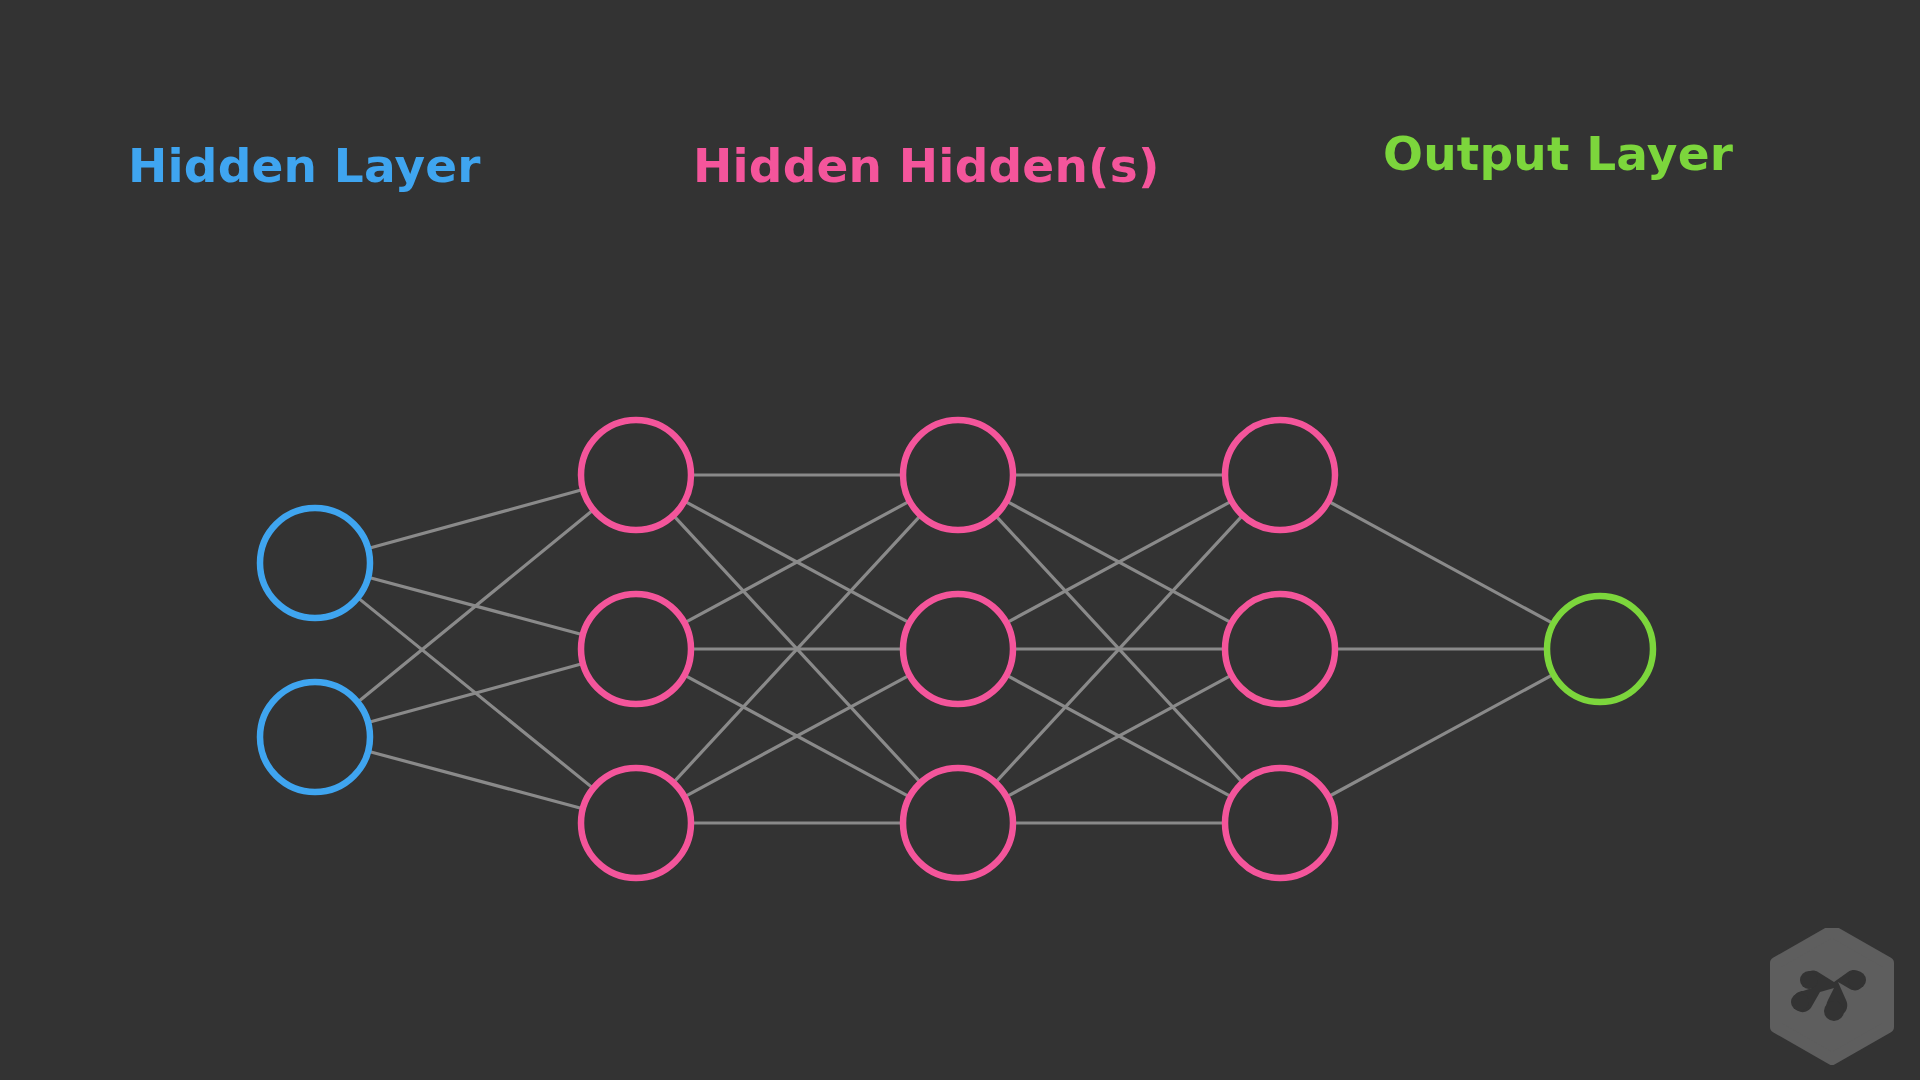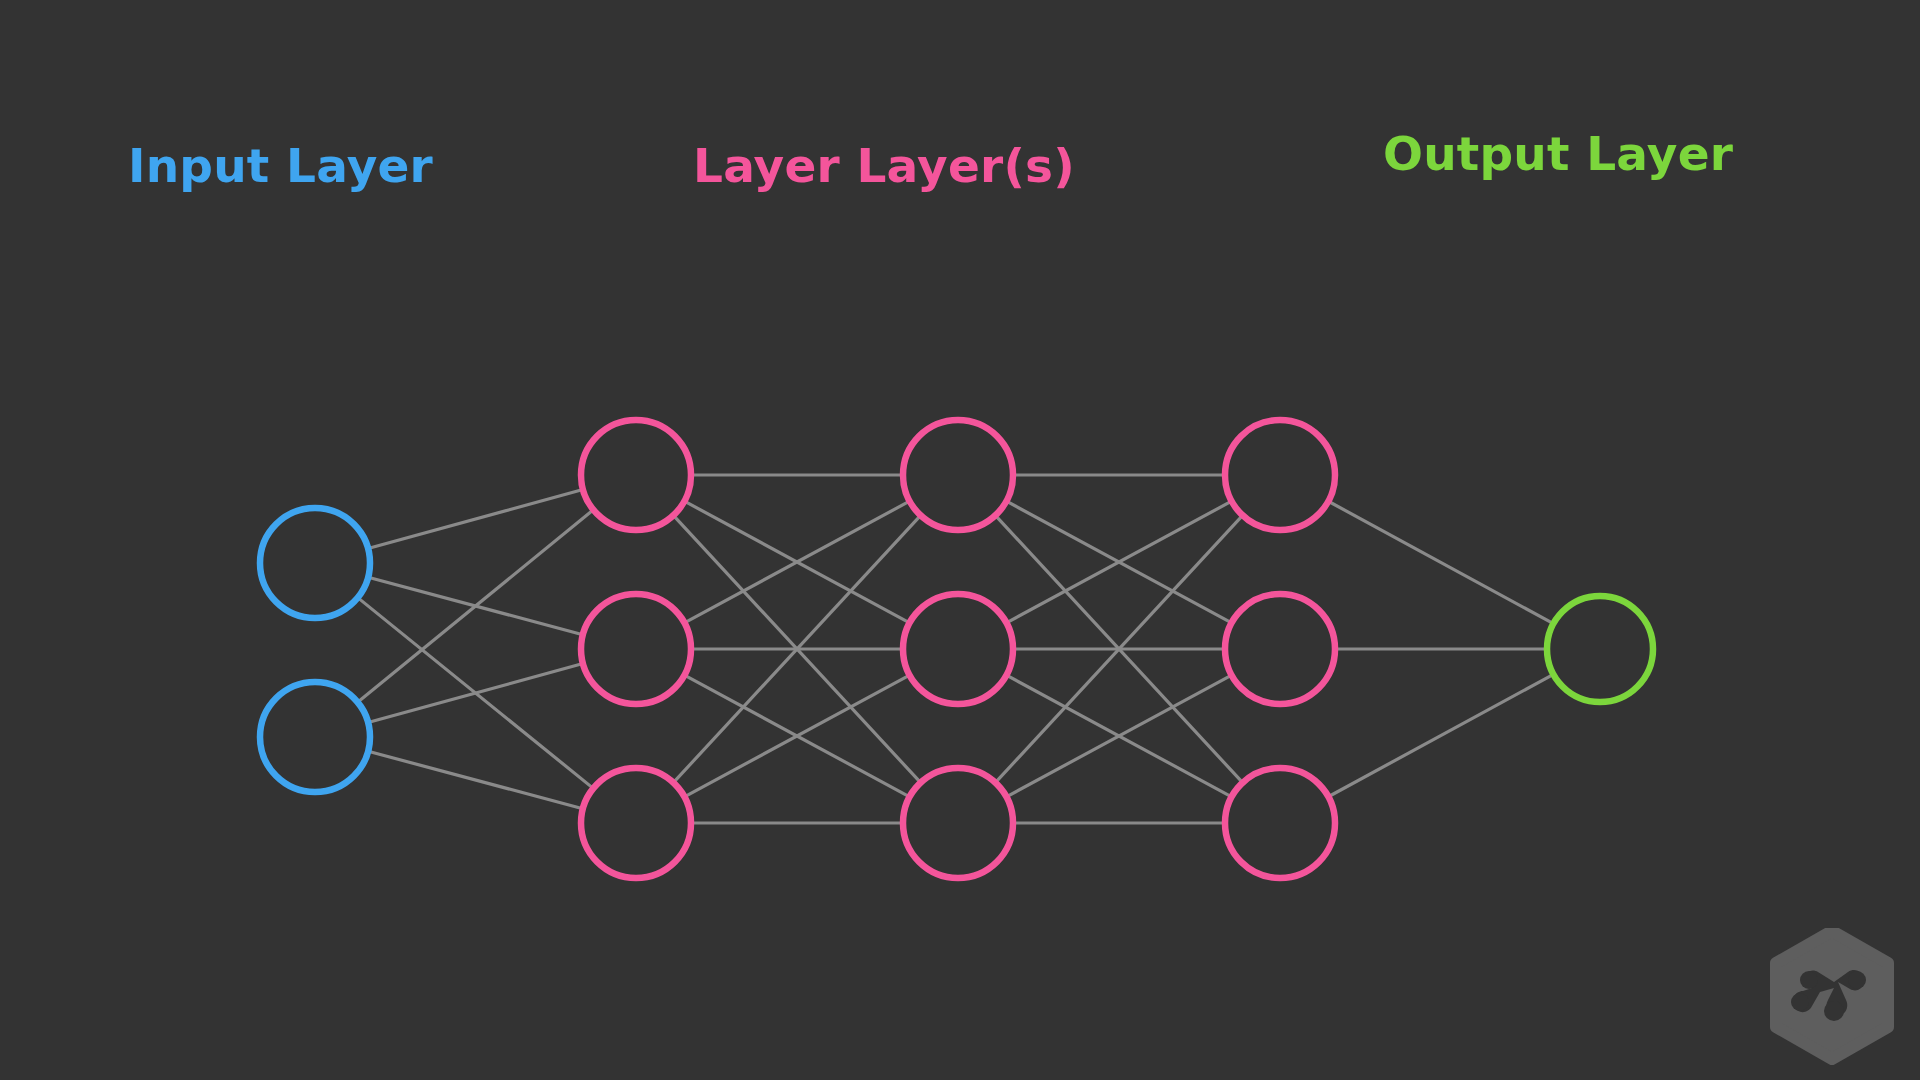--- a/index.html
+++ b/index.html
@@ -94,23 +94,23 @@
         <circle cx="958" cy="475" r="55" fill="none" stroke="#F4559B" stroke-width="6.5"></circle>
         <circle cx="958" cy="649" r="55" fill="none" stroke="#F4559B" stroke-width="6.5"></circle>
         <circle cx="958" cy="823" r="55" fill="none" stroke="#F4559B" stroke-width="6.5"></circle>
         <circle cx="1280" cy="475" r="55" fill="none" stroke="#F4559B" stroke-width="6.5"></circle>
         <circle cx="1280" cy="649" r="55" fill="none" stroke="#F4559B" stroke-width="6.5"></circle>
         <circle cx="1280" cy="823" r="55" fill="none" stroke="#F4559B" stroke-width="6.5"></circle>
         <circle cx="1600" cy="649" r="53" fill="none" stroke="#7CD63C" stroke-width="6.5"></circle>
       </g>
   </svg>
 
-  <div class="layer-label" id="label-input" style="color: rgb(63, 165, 240);">Input Layer</div>
+  <div class="layer-label" id="label-input" style="color: rgb(63, 165, 240);">Hidden Layer</div>
 
-  <div class="layer-label" id="label-hidden" style="color: rgb(244, 85, 155);">Layer Layer(s)</div>
+  <div class="layer-label" id="label-hidden" style="color: rgb(244, 85, 155);">Hidden Hidden(s)</div>
 
   <div class="layer-label" id="label-output" style="color: rgb(124, 214, 60);">Output Layer</div>
 
   <svg id="watermark" viewBox="0 0 128 140">
     <path id="wm-hex" d="M64 3 L120 35 L120 99 L64 131 L8 99 L8 35 Z" stroke-linejoin="round" stroke-width="12" fill="#5E5E5E" stroke="#5E5E5E"></path>
     <g id="wm-neuron">
       <path d="M36 52 C36 44 44 40 50 44 L66 54 L80 44 C87 39 96 44 96 52
                C96 60 89 65 82 61 L70 54 L78 72 C82 80 76 89 68 88
                C60 87 56 79 60 72 L66 60 L52 64 L44 78
                C40 86 30 86 26 79 C22 72 27 63 35 63 L44 60 L36 58 Z" fill="#333333"></path>

